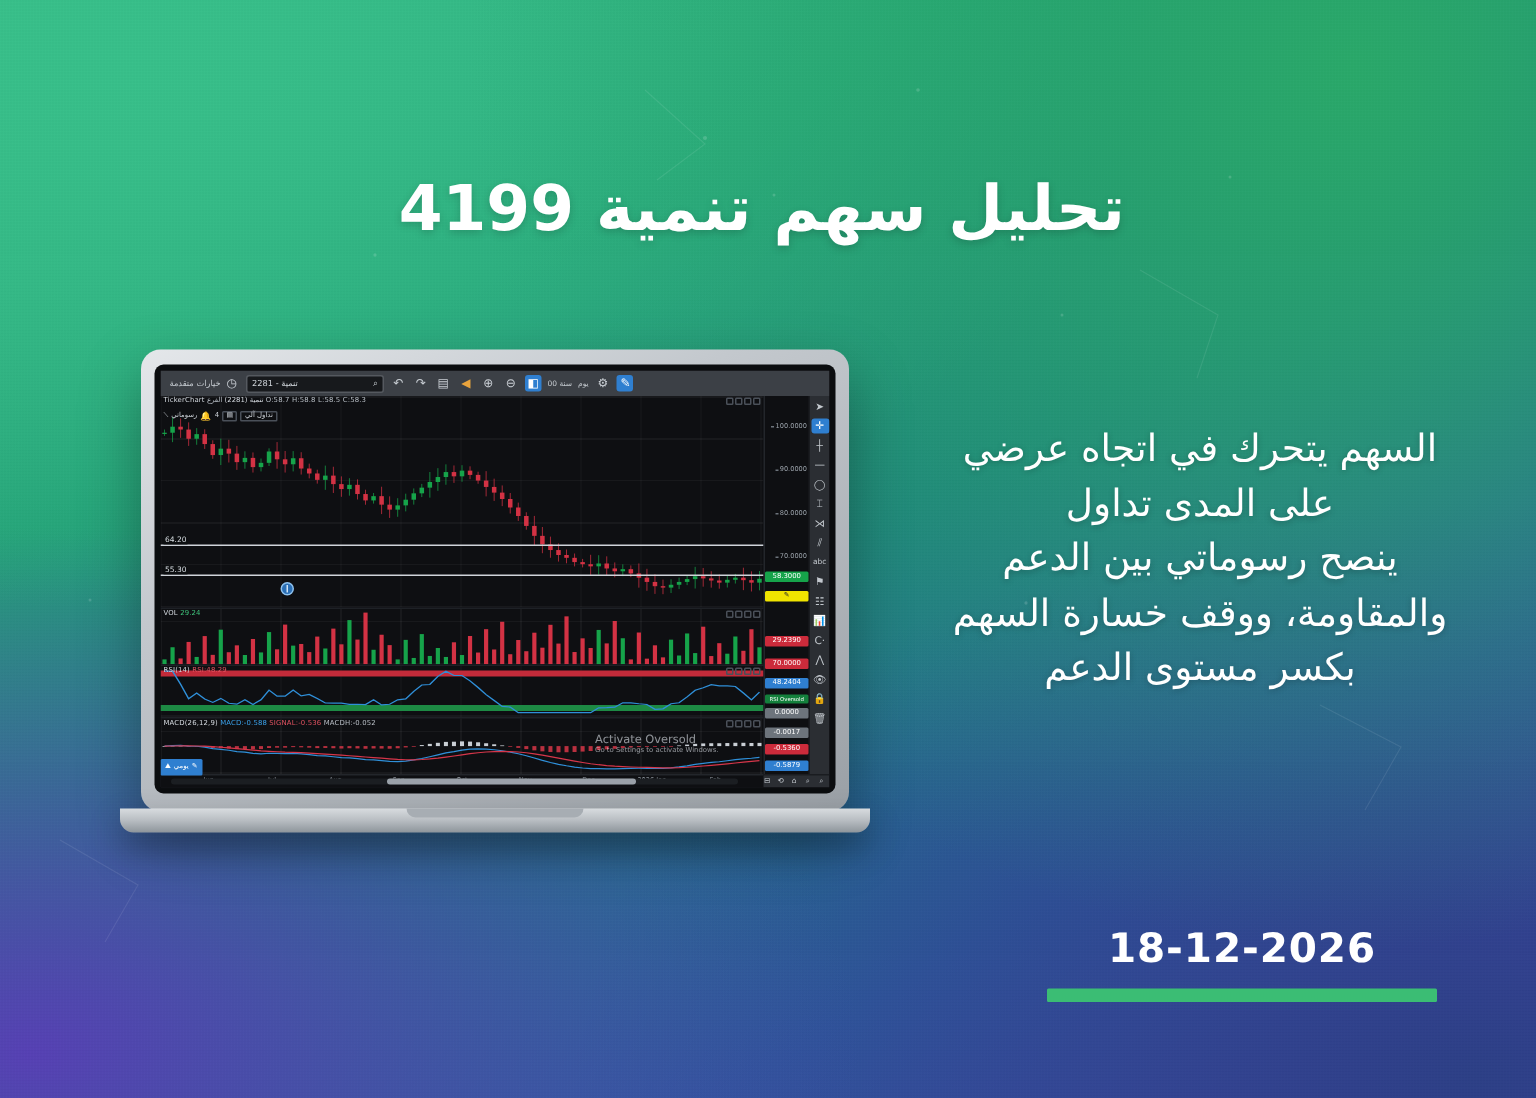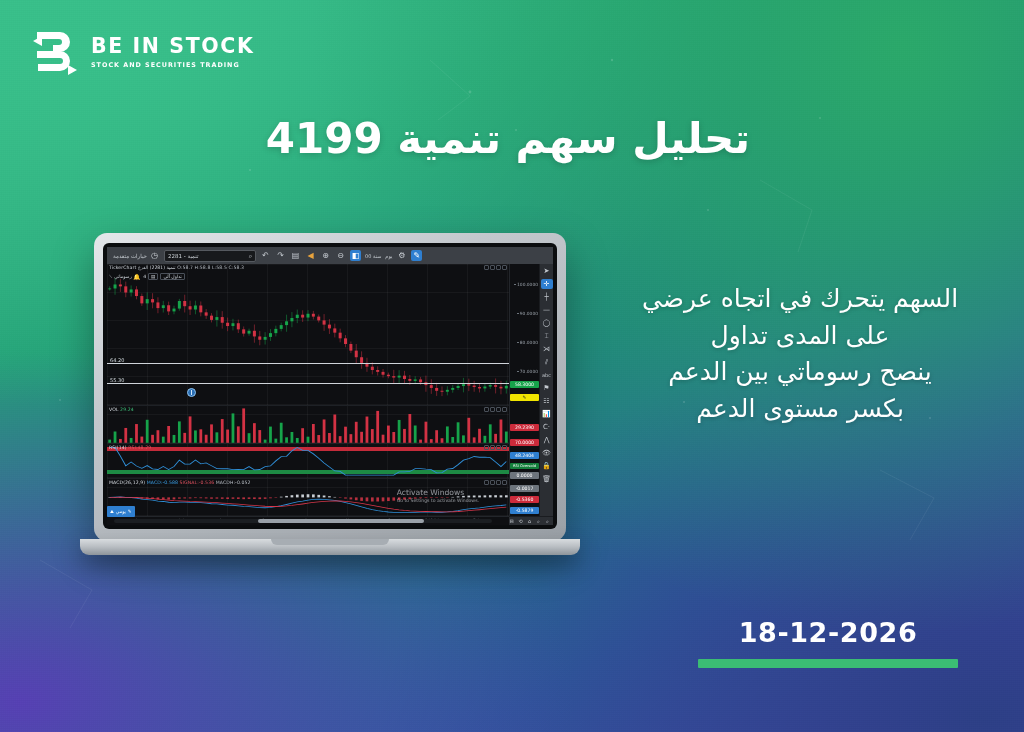--- a/index.html
+++ b/index.html
@@ -313,41 +313,28 @@
         <circle cx="684" cy="402" r="1.1"></circle>
     </g>
     <g stroke="#ffffff" stroke-width=".7" opacity=".16" fill="none">
       <path d="M430 60 L470 96 L438 120"></path>
       <path d="M760 180 L812 210 L798 252"></path>
       <path d="M880 470 L934 498 L910 540"></path>
       <path d="M40 560 L92 590 L70 628"></path>
     </g>
   </svg>
 
-  <div id="logo">
-    <svg id="logo-mark" viewBox="0 0 48 50">
-      <path fill="#ffffff" d="M7 5 h23 a10 10 0 0 1 0 20 h-7 v-7 h6 a3 3 0 0 0 0-6 h-22 z"></path>
-      <path fill="#ffffff" d="M7 5 h7 v8 l-10 -4 z" opacity="0"></path>
-      <path fill="#ffffff" d="M3 14 l9 -5 v10 z"></path>
-      <path fill="#ffffff" d="M7 24 h23 a10 10 0 0 1 0 20 h-22 v-7 h22 a3 3 0 0 0 0-6 h-23 z"></path>
-      <path fill="#ffffff" d="M38 38 l9 5 -9 5 z"></path>
-      <path fill="#ffffff" d="M24 5 h7 v44 h-7 z" opacity="0"></path>
-    </svg>
-    <div class="logo-txt">
-      <div id="logo-name">BE IN STOCK</div>
-      <div id="logo-tag">STOCK AND SECURITIES TRADING</div>
-    </div>
-  </div>
 
   <div id="headline">تحليل سهم تنمية 4199</div>
 
   <div id="body-copy">
     <span class="ln">السهم يتحرك في اتجاه عرضي</span>
     <span class="ln">على المدى تداول</span>
     <span class="ln">ينصح رسوماتي بين الدعم</span>
+    <span class="ln">والمقاومة، ووقف خسارة السهم</span>
     <span class="ln">بكسر مستوى الدعم</span>
   </div>
 
   <div id="date-block">
     <div id="date-text">18-12-2026</div>
     <div id="date-rule"></div>
   </div>
 
   <div id="laptop">
     <div id="lid">
@@ -790,21 +777,21 @@
                     <div class="t-tick" style="left: 39.5%;">Sep</div>
                     <div class="t-tick" style="left: 50%;">Oct</div>
                     <div class="t-tick" style="left: 60.5%;">Nov</div>
                     <div class="t-tick" style="left: 71%;">Dec</div>
                     <div class="t-tick" style="left: 81.5%;">2026 Jan</div>
                     <div class="t-tick" style="left: 92%;">Feb</div>
                   </div>
               </div>
 
               <div id="watermark">
-                <div id="wm-1">Activate Windows</div>
+                <div id="wm-1">Activate Oversold</div>
                 <div id="wm-2">Go to Settings to activate Windows.</div>
               </div>
             </div>
 
             <div id="price-axis">
               <div class="ax-tick" style="top:7%;">100.0000</div>
               <div class="ax-tick" style="top:18.5%;">90.0000</div>
               <div class="ax-tick" style="top:30%;">80.0000</div>
               <div class="ax-tick" style="top:41.5%;">70.0000</div>
               <div class="ax-badge bg-green" style="top:46.5%;">58.3000</div>

